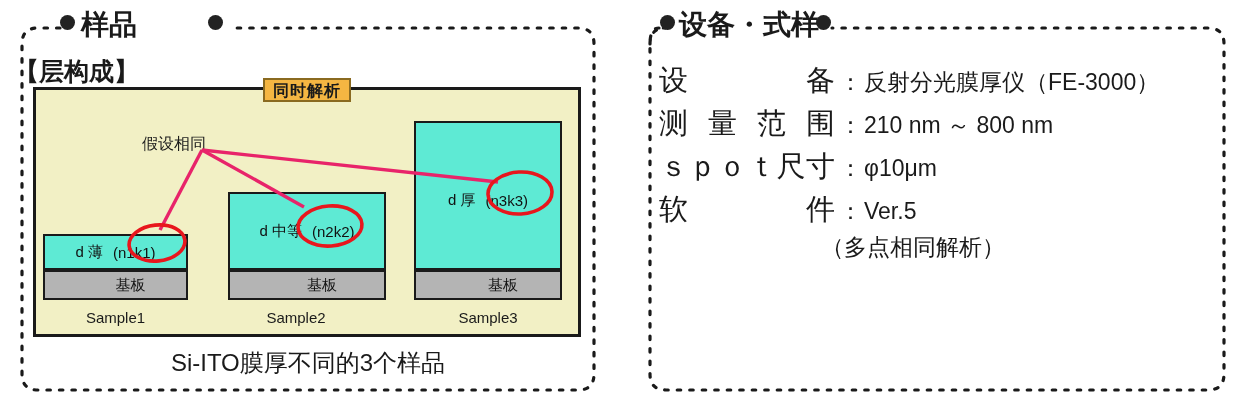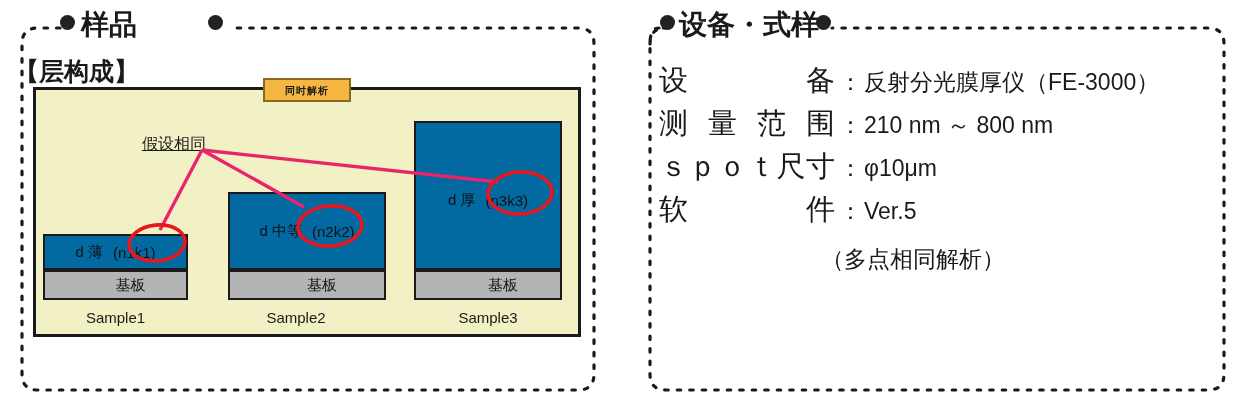--- a/index.html
+++ b/index.html
@@ -63,21 +63,21 @@
     border: 3px solid #1a1a1a;
     box-sizing: border-box;
   }
 
   .badge {
     position: absolute;
     background: #f5b642;
     border: 2px solid #8a6a20;
     box-sizing: border-box;
     font-weight: bold;
-    font-size: 10px;
+    font-size: 16px;
     line-height: 22px;
     text-align: center;
     letter-spacing: 1px;
     color: #1a1a1a;
     white-space: nowrap;
   }
 
   .assume-label {
     position: absolute;
     font-size: 16px;
@@ -92,21 +92,21 @@
     position: absolute;
     box-sizing: border-box;
     border: 2px solid #1a1a1a;
     display: flex;
     align-items: center;
     justify-content: center;
     font-size: 15px;
     white-space: nowrap;
     color: #111;
   }
-  .layer.film { background: #0369a1; }
+  .layer.film { background: #5eead4; }
   .layer.substrate { background: #b4b4b4; padding-left: 30px; }
   .layer-inner { display: flex; align-items: center; }
   .layer-d { margin-right: 10px; }
   .layer-nk { position: relative; }
 
   .sample-name {
     position: absolute;
     width: 100%;
     text-align: center;
     font-size: 15px;
@@ -174,21 +174,21 @@
   <span class="bullet" style="left:52px; top:1px;"></span>
   <div class="panel-title" style="left:73px; top:-3px;">样品</div>
   <span class="bullet" style="left:200px; top:1px;"></span>
 
   <div class="subtitle" style="left:6px; top:45px;">【层构成】</div>
 
   <div class="yellow-box" style="left:25px; top:73px; width:548px; height:250px;"></div>
 
   <div class="badge" style="left:255px; top:64px; width:88px; height:24px;">同时解析</div>
 
-  <div class="assume-label" style="left:134px; top:122px;text-decoration:underline;">假设相同</div>
+  <div class="assume-label" style="left:134px; top:122px;">假设相同</div>
 
   <div class="stack" style="left:35px; top:208px; width:145px; height:100px;">
     <div class="layer film" style="left:0; top:12px; width:145px; height:36px;">
       <span class="layer-inner">
         <span class="layer-d">d 薄</span>
         <span class="layer-nk">(n1k1)</span>
       </span>
     </div>
     <div class="layer substrate" style="left:0; top:48px; width:145px; height:30px;">
       <span>基板</span>
@@ -226,20 +226,21 @@
 
     <path d="M 194 136 L 152 216" fill="none" stroke="#e8246a" stroke-width="3.4"></path>
     <path d="M 194 136 L 296 193" fill="none" stroke="#e8246a" stroke-width="3.4"></path>
     <path d="M 194 136 L 490 168" fill="none" stroke="#e8246a" stroke-width="3.4"></path>
 
     <ellipse cx="149" cy="229" rx="28" ry="18" fill="none" stroke="#e8161d" stroke-width="3.6" transform="rotate(-6 149 229)"></ellipse>
     <ellipse cx="322" cy="212" rx="32" ry="20" fill="none" stroke="#e8161d" stroke-width="3.6" transform="rotate(-4 322 212)"></ellipse>
     <ellipse cx="512" cy="179" rx="32" ry="21" fill="none" stroke="#e8161d" stroke-width="3.6" transform="rotate(-3 512 179)"></ellipse>
   </svg>
 
+  <div class="caption" style="left:0; top:337px;">Si-ITO膜厚不同的3个样品</div>
 </div>
 
 <div class="panel" id="right-panel">
 
   <svg class="panel-border" viewBox="0 0 602 384">
     <path d="M 23 14 Q 14 14 14 30 L 14 360 Q 14 376 30 376
              L 572 376 Q 588 376 588 360 L 588 30 Q 588 14 572 14 L 196 14" fill="none" stroke="#1a1a1a" stroke-width="3.2" stroke-linecap="round" stroke-dasharray="3.5 9"></path>
     <path d="M 14 30 Q 14 14 30 14 L 24 14" fill="none" stroke="#1a1a1a" stroke-width="3.2" stroke-linecap="round" stroke-dasharray="3.5 9"></path>
   </svg>
 
@@ -264,14 +265,14 @@
     <span class="spec-colon">：</span>
     <span class="spec-value">φ10μm</span>
   </div>
 
   <div class="spec-row" style="left:23px; top:181px;">
     <span class="spec-label">软件</span>
     <span class="spec-colon">：</span>
     <span class="spec-value">Ver.5</span>
   </div>
 
-  <div class="spec-note" style="left:185px; top:234px;">（多点相同解析）</div>
+  <div class="spec-note" style="left:185px; top:222px;">（多点相同解析）</div>
 </div>
 
 </body></html>

